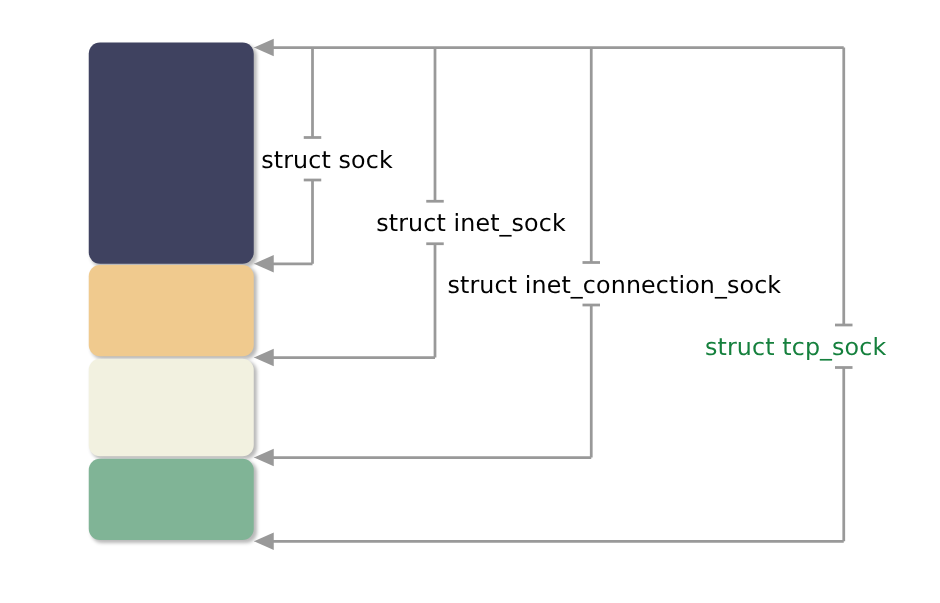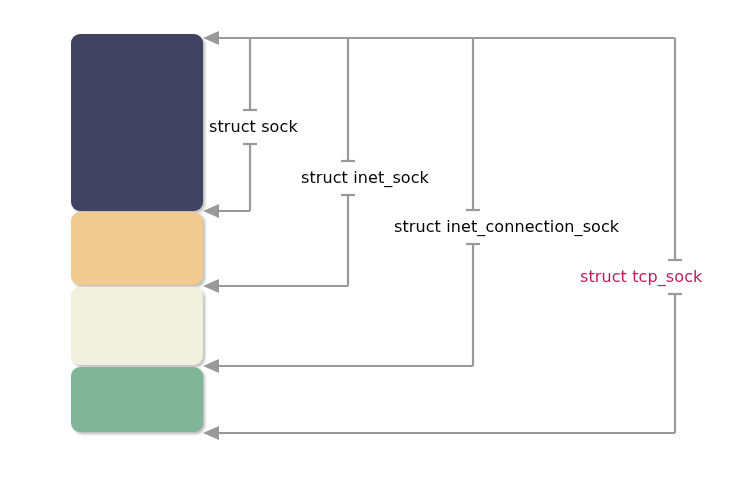--- a/index.html
+++ b/index.html
@@ -30,21 +30,21 @@
     position: absolute;
     box-sizing: border-box;
     border-radius: 9px;
     box-shadow: 2px 2px 3px rgba(0,0,0,0.28);
   }
   .bracket-label {
     position: absolute;
     white-space: nowrap;
     color: #000000;
     font-family: "DejaVu Sans", sans-serif;
-    font-size: 16px;
+    font-size: 19px;
     line-height: 1;
     letter-spacing: 0.1px;
   }
 </style>
 </head>
 <body>
 
 <div id="canvas">
 
   <div class="block" id="block-0" style="left: 71px; top: 34px; width: 132px; height: 177px; background: rgb(63, 66, 96);"></div>
@@ -98,16 +98,16 @@
           <line x1="675" y1="38" x2="675" y2="260" stroke="#999999" stroke-width="2.2"></line>
           <line x1="668" y1="260" x2="682" y2="260" stroke="#999999" stroke-width="2.2"></line>
           <line x1="668" y1="294" x2="682" y2="294" stroke="#999999" stroke-width="2.2"></line>
           <line x1="675" y1="294" x2="675" y2="433" stroke="#999999" stroke-width="2.2"></line>
         </g>
       </g>
   </svg>
 
   <div class="bracket-label" id="label-0" style="left: 209px; top: 119px; color: rgb(0, 0, 0);">struct sock</div>
   <div class="bracket-label" id="label-1" style="left: 277px; top: 170px; color: rgb(0, 0, 0); margin-left: 24px;">struct inet_sock</div>
-  <div class="bracket-label" id="label-2" style="left: 358px; top: 219px; color: rgb(0, 0, 0); margin-left: 36px;">struct inet_connection_sock</div>
-  <div class="bracket-label" id="label-3" style="left: 580px; top: 269px; color: #be185d;">struct tcp_sock</div>
+  <div class="bracket-label" id="label-2" style="left: 358px; top: 219px; color: rgb(0, 0, 0);">struct inet_connection_sock</div>
+  <div class="bracket-label" id="label-3" style="left: 564px; top: 269px; color: #15803d;">struct tcp_sock</div>
 
 </div>
 
 </body></html>

